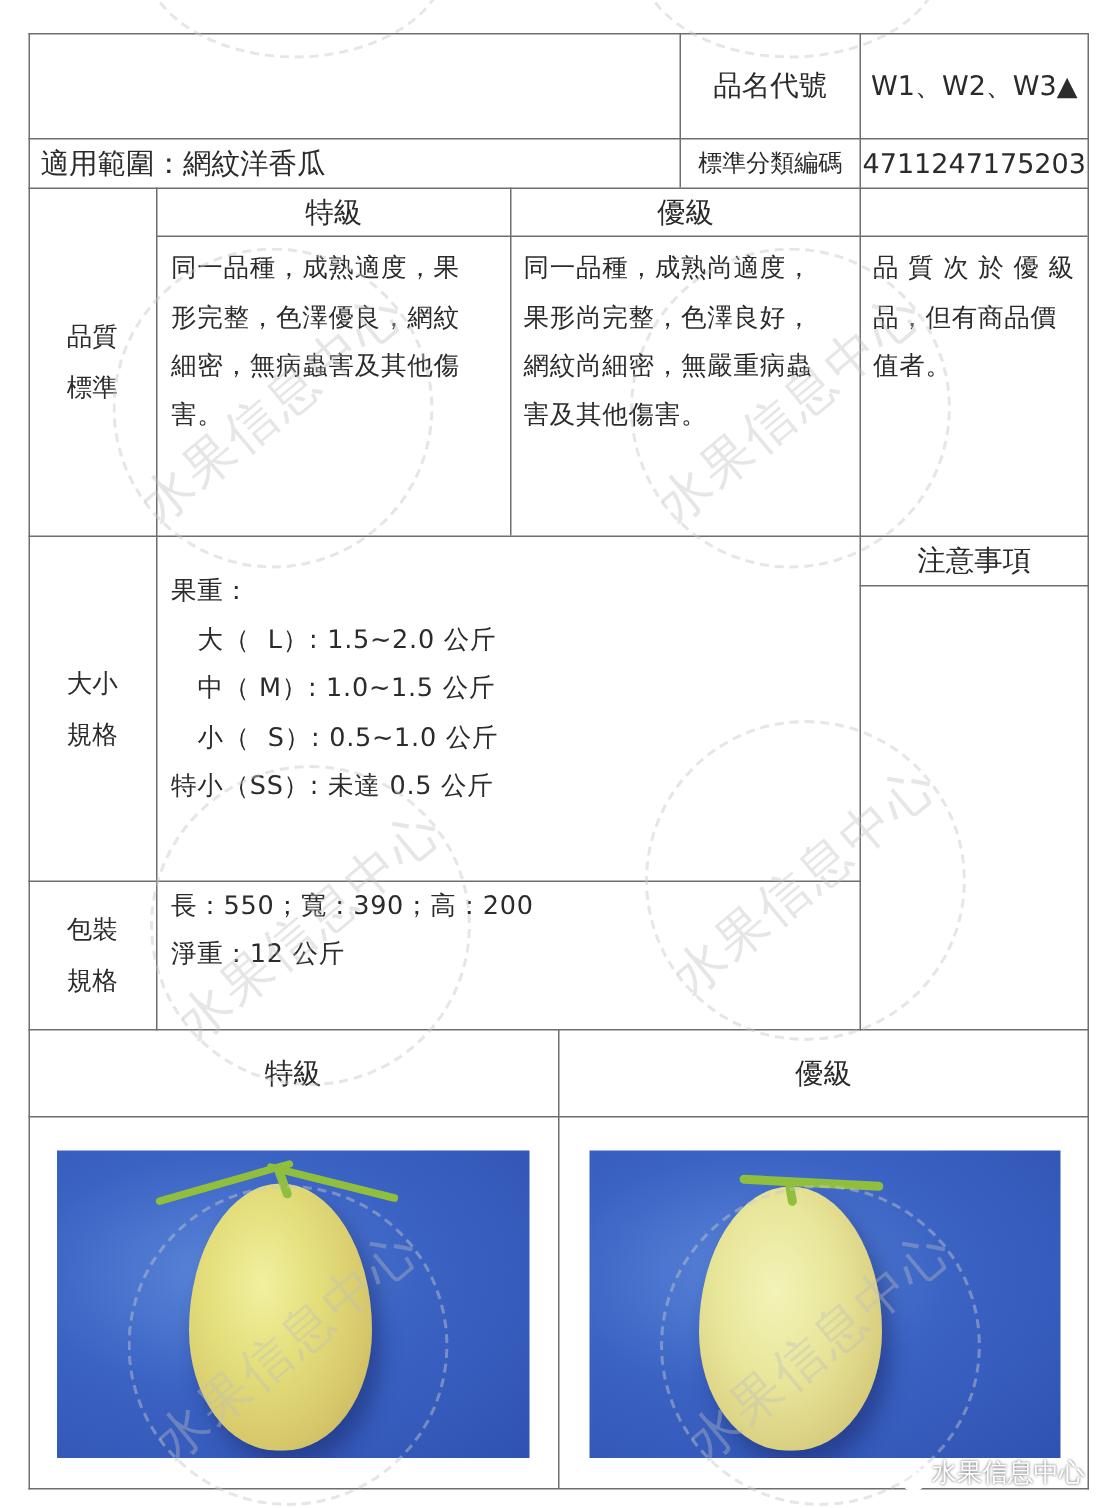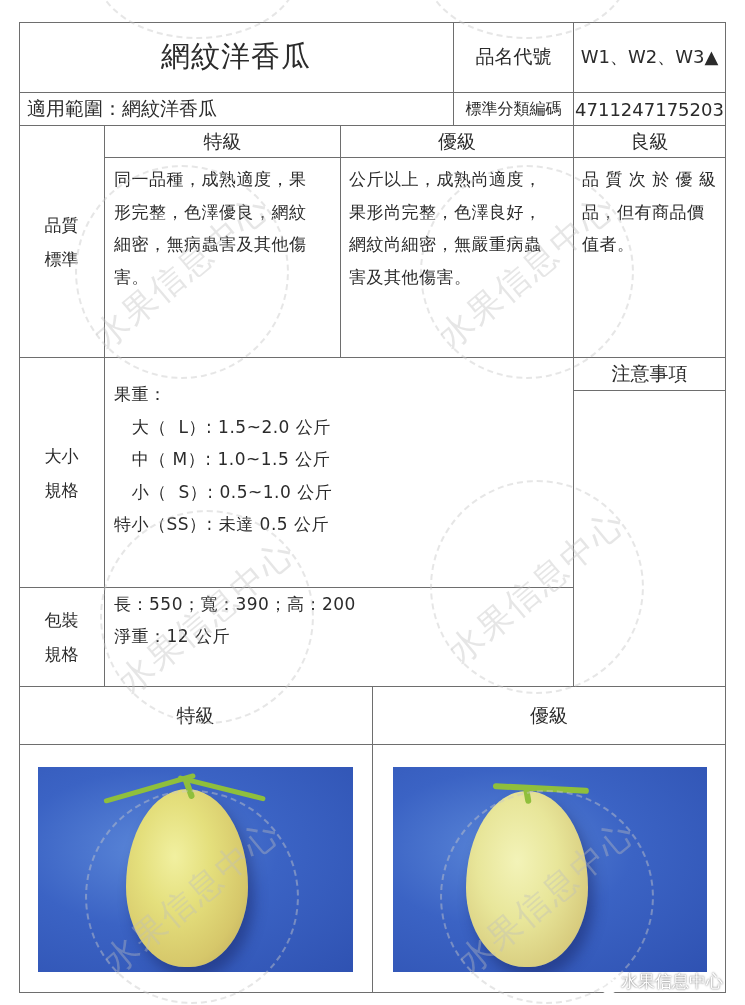--- a/index.html
+++ b/index.html
@@ -82,49 +82,47 @@
   <div class="line h" style="left:0;top:0;width:707px;"></div>
   <div class="line h" style="left:0;top:970px;width:707px;"></div>
   <div class="line v" style="left:0;top:0;height:971px;"></div>
   <div class="line v" style="left:706px;top:0;height:971px;"></div>
 
   <div class="line v" style="left:434px;top:0;height:103px;"></div>
   <div class="line v" style="left:554px;top:0;height:103px;"></div>
   <div class="line h" style="left:0;top:70px;width:707px;"></div>
   <div class="line h" style="left:0;top:103px;width:707px;"></div>
 
-  <div class="cell title" style="left:0;top:0;width:434px;height:70px;">網紋洋香瓜</div>
   <div class="cell" style="left:435px;top:0;width:119px;height:70px;">品名代號</div>
   <div class="cell" style="left:555px;top:0;width:151px;height:70px;font-size:18px;">W1、W2、W3▲</div>
   <div class="cell left" style="left:0;top:71px;width:434px;height:32px;">適用範圍：網紋洋香瓜</div>
   <div class="cell" style="left:435px;top:71px;width:119px;height:32px;font-size:16px;">標準分類編碼</div>
   <div class="cell" style="left:555px;top:71px;width:151px;height:32px;font-size:18px;">4711247175203</div>
 
   <div class="line v" style="left:85px;top:103px;height:562px;"></div>
   <div class="line v" style="left:321px;top:103px;height:232px;"></div>
   <div class="line v" style="left:554px;top:103px;height:562px;"></div>
   <div class="line h" style="left:85px;top:135px;width:621px;"></div>
   <div class="line h" style="left:0;top:335px;width:707px;"></div>
 
   <div class="cell vlabel" style="left:0;top:104px;width:85px;height:231px;">
     <span>品質</span>
     <span>標準</span>
   </div>
   <div class="cell" style="left:86px;top:104px;width:235px;height:31px;">特級</div>
   <div class="cell" style="left:322px;top:104px;width:232px;height:31px;">優級</div>
-  <div class="cell" style="left:555px;top:104px;width:151px;height:31px;">良級</div>
 
   <div class="para lines" style="left:95px;top:141px;width:226px;">
     <div>同一品種，成熟適度，果</div>
     <div>形完整，色澤優良，網紋</div>
     <div>細密，無病蟲害及其他傷</div>
     <div>害。</div>
   </div>
   <div class="para lines" style="left:330px;top:141px;width:224px;">
-    <div>公斤以上，成熟尚適度，</div>
+    <div>同一品種，成熟尚適度，</div>
     <div>果形尚完整，色澤良好，</div>
     <div>網紋尚細密，無嚴重病蟲</div>
     <div>害及其他傷害。</div>
   </div>
   <div class="para lines" style="left:563px;top:141px;width:142px;">
     <div>品 質 次 於 優 級</div>
     <div>品，但有商品價</div>
     <div>值者。</div>
   </div>
 

